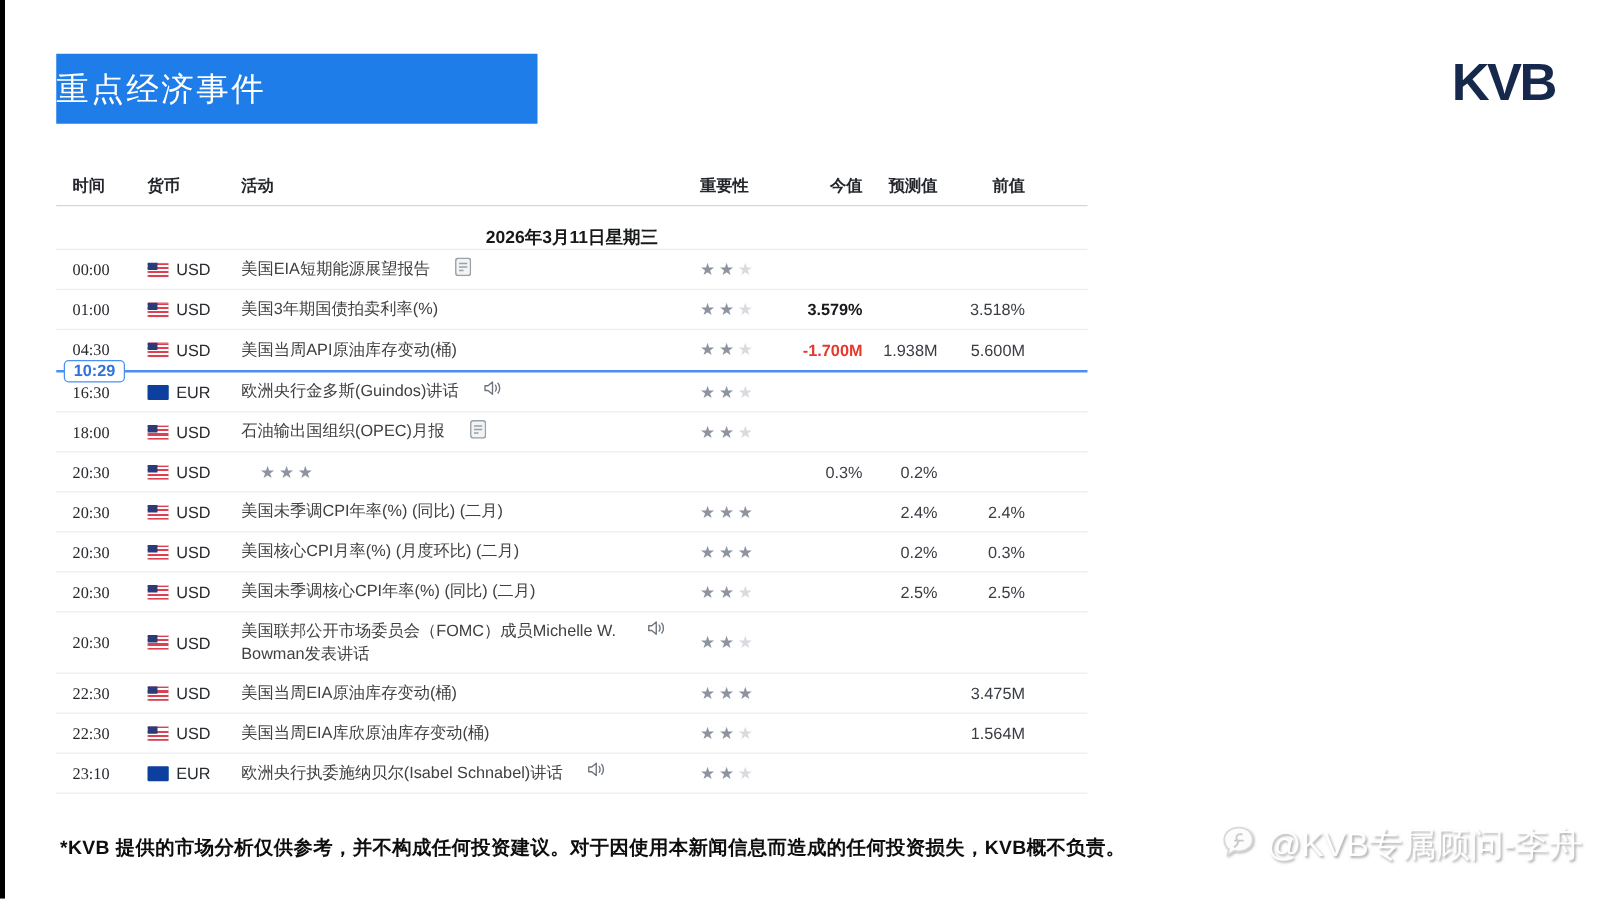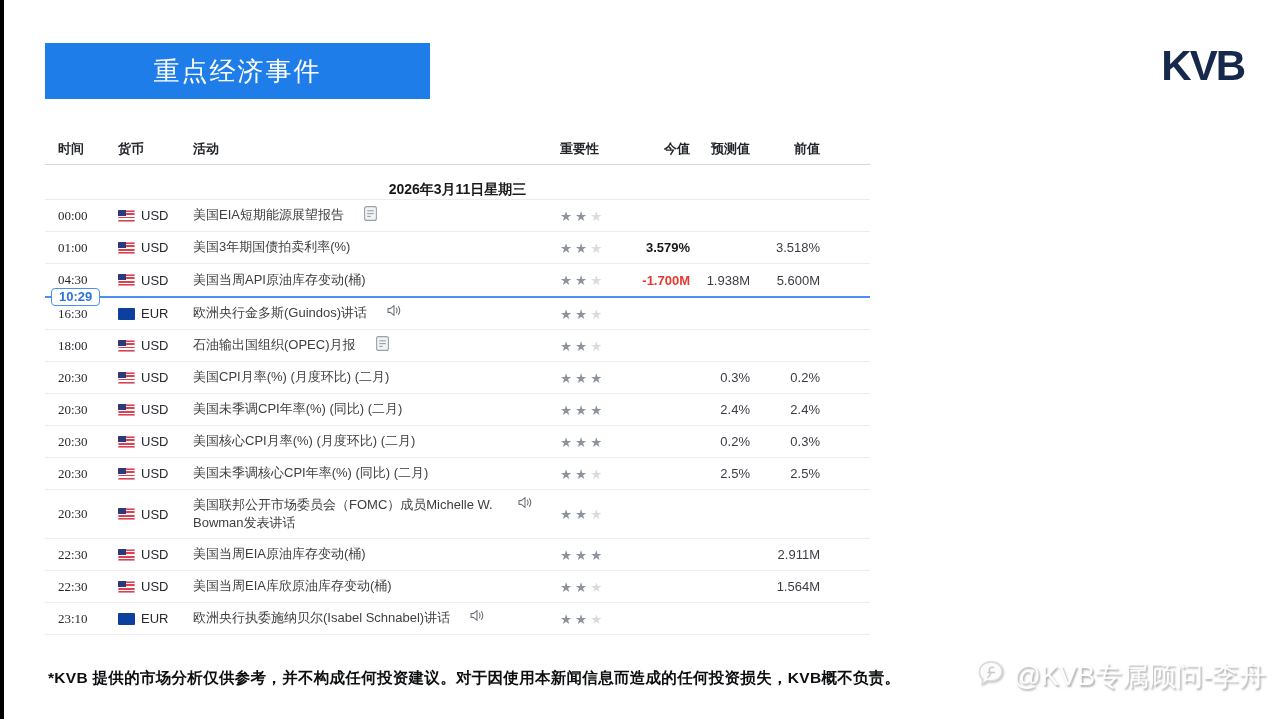--- a/index.html
+++ b/index.html
@@ -4,21 +4,21 @@
 <style>
   * { margin:0; padding:0; box-sizing:border-box; }
   html,body { width:1280px; height:719px; background:#fff; overflow:hidden;
     font-family:"Liberation Sans","DejaVu Sans",sans-serif; }
   .stage { position:relative; width:1280px; height:719px; background:#fff; }
 
   .left-edge { position:absolute; left:0; top:0; width:4px; height:719px; background:#000; }
 
   .banner { position:absolute; left:45px; top:43px; width:385px; height:56px;
     background:var(--banner-blue,#1f7dea); color:#fff; display:flex; align-items:center;
-    justify-content:center; font-size:26px; font-weight:500; letter-spacing:2px; }
+    font-size:26px; font-weight:500; letter-spacing:2px; }
 
   .logo { position:absolute; top:42px; right:36px; font-size:42px; font-weight:900;
     color:var(--logo-navy,#16294d); letter-spacing:-2px; font-stretch:condensed; }
 
   .cal { position:absolute; left:45px; top:133px; width:825px; }
   .grid-row { display:grid; grid-template-columns:62px 86px 352px 70px 75px 60px 70px;
     width:825px; padding-right:50px; align-items:center; }
   .thead { height:32px; border-bottom:1px solid #d6d6d6; }
   .th { font-size:13px; font-weight:700; color:#23262b; }
   .th.r { text-align:right; }
@@ -189,23 +189,20 @@
     <div class="cell-actual "></div>
     <div class="cell-forecast"></div>
     <div class="cell-previous"></div>
         </div>
         <div class="grid-row row">
     <div class="cell-time">20:30</div>
     <div class="cell-currency">
       <span class="flag us"></span>
       <span>USD</span>
     </div>
-    <div class="cell-activity">
-      <span class="event-text">美国CPI月率(%) (月度环比) (二月)</span>
-    </div>
     <div class="stars"><span class="star on">★</span><span class="star on">★</span><span class="star on">★</span></div>
     <div class="cell-actual "></div>
     <div class="cell-forecast">0.3%</div>
     <div class="cell-previous">0.2%</div>
         </div>
         <div class="grid-row row">
     <div class="cell-time">20:30</div>
     <div class="cell-currency">
       <span class="flag us"></span>
       <span>USD</span>
@@ -272,21 +269,21 @@
     <div class="cell-currency">
       <span class="flag us"></span>
       <span>USD</span>
     </div>
     <div class="cell-activity">
       <span class="event-text">美国当周EIA原油库存变动(桶)</span>
     </div>
     <div class="stars"><span class="star on">★</span><span class="star on">★</span><span class="star on">★</span></div>
     <div class="cell-actual "></div>
     <div class="cell-forecast"></div>
-    <div class="cell-previous">2.911M</div>
+    <div class="cell-previous">3.475M</div>
         </div>
         <div class="grid-row row">
     <div class="cell-time">22:30</div>
     <div class="cell-currency">
       <span class="flag us"></span>
       <span>USD</span>
     </div>
     <div class="cell-activity">
       <span class="event-text">美国当周EIA库欣原油库存变动(桶)</span>
     </div>

